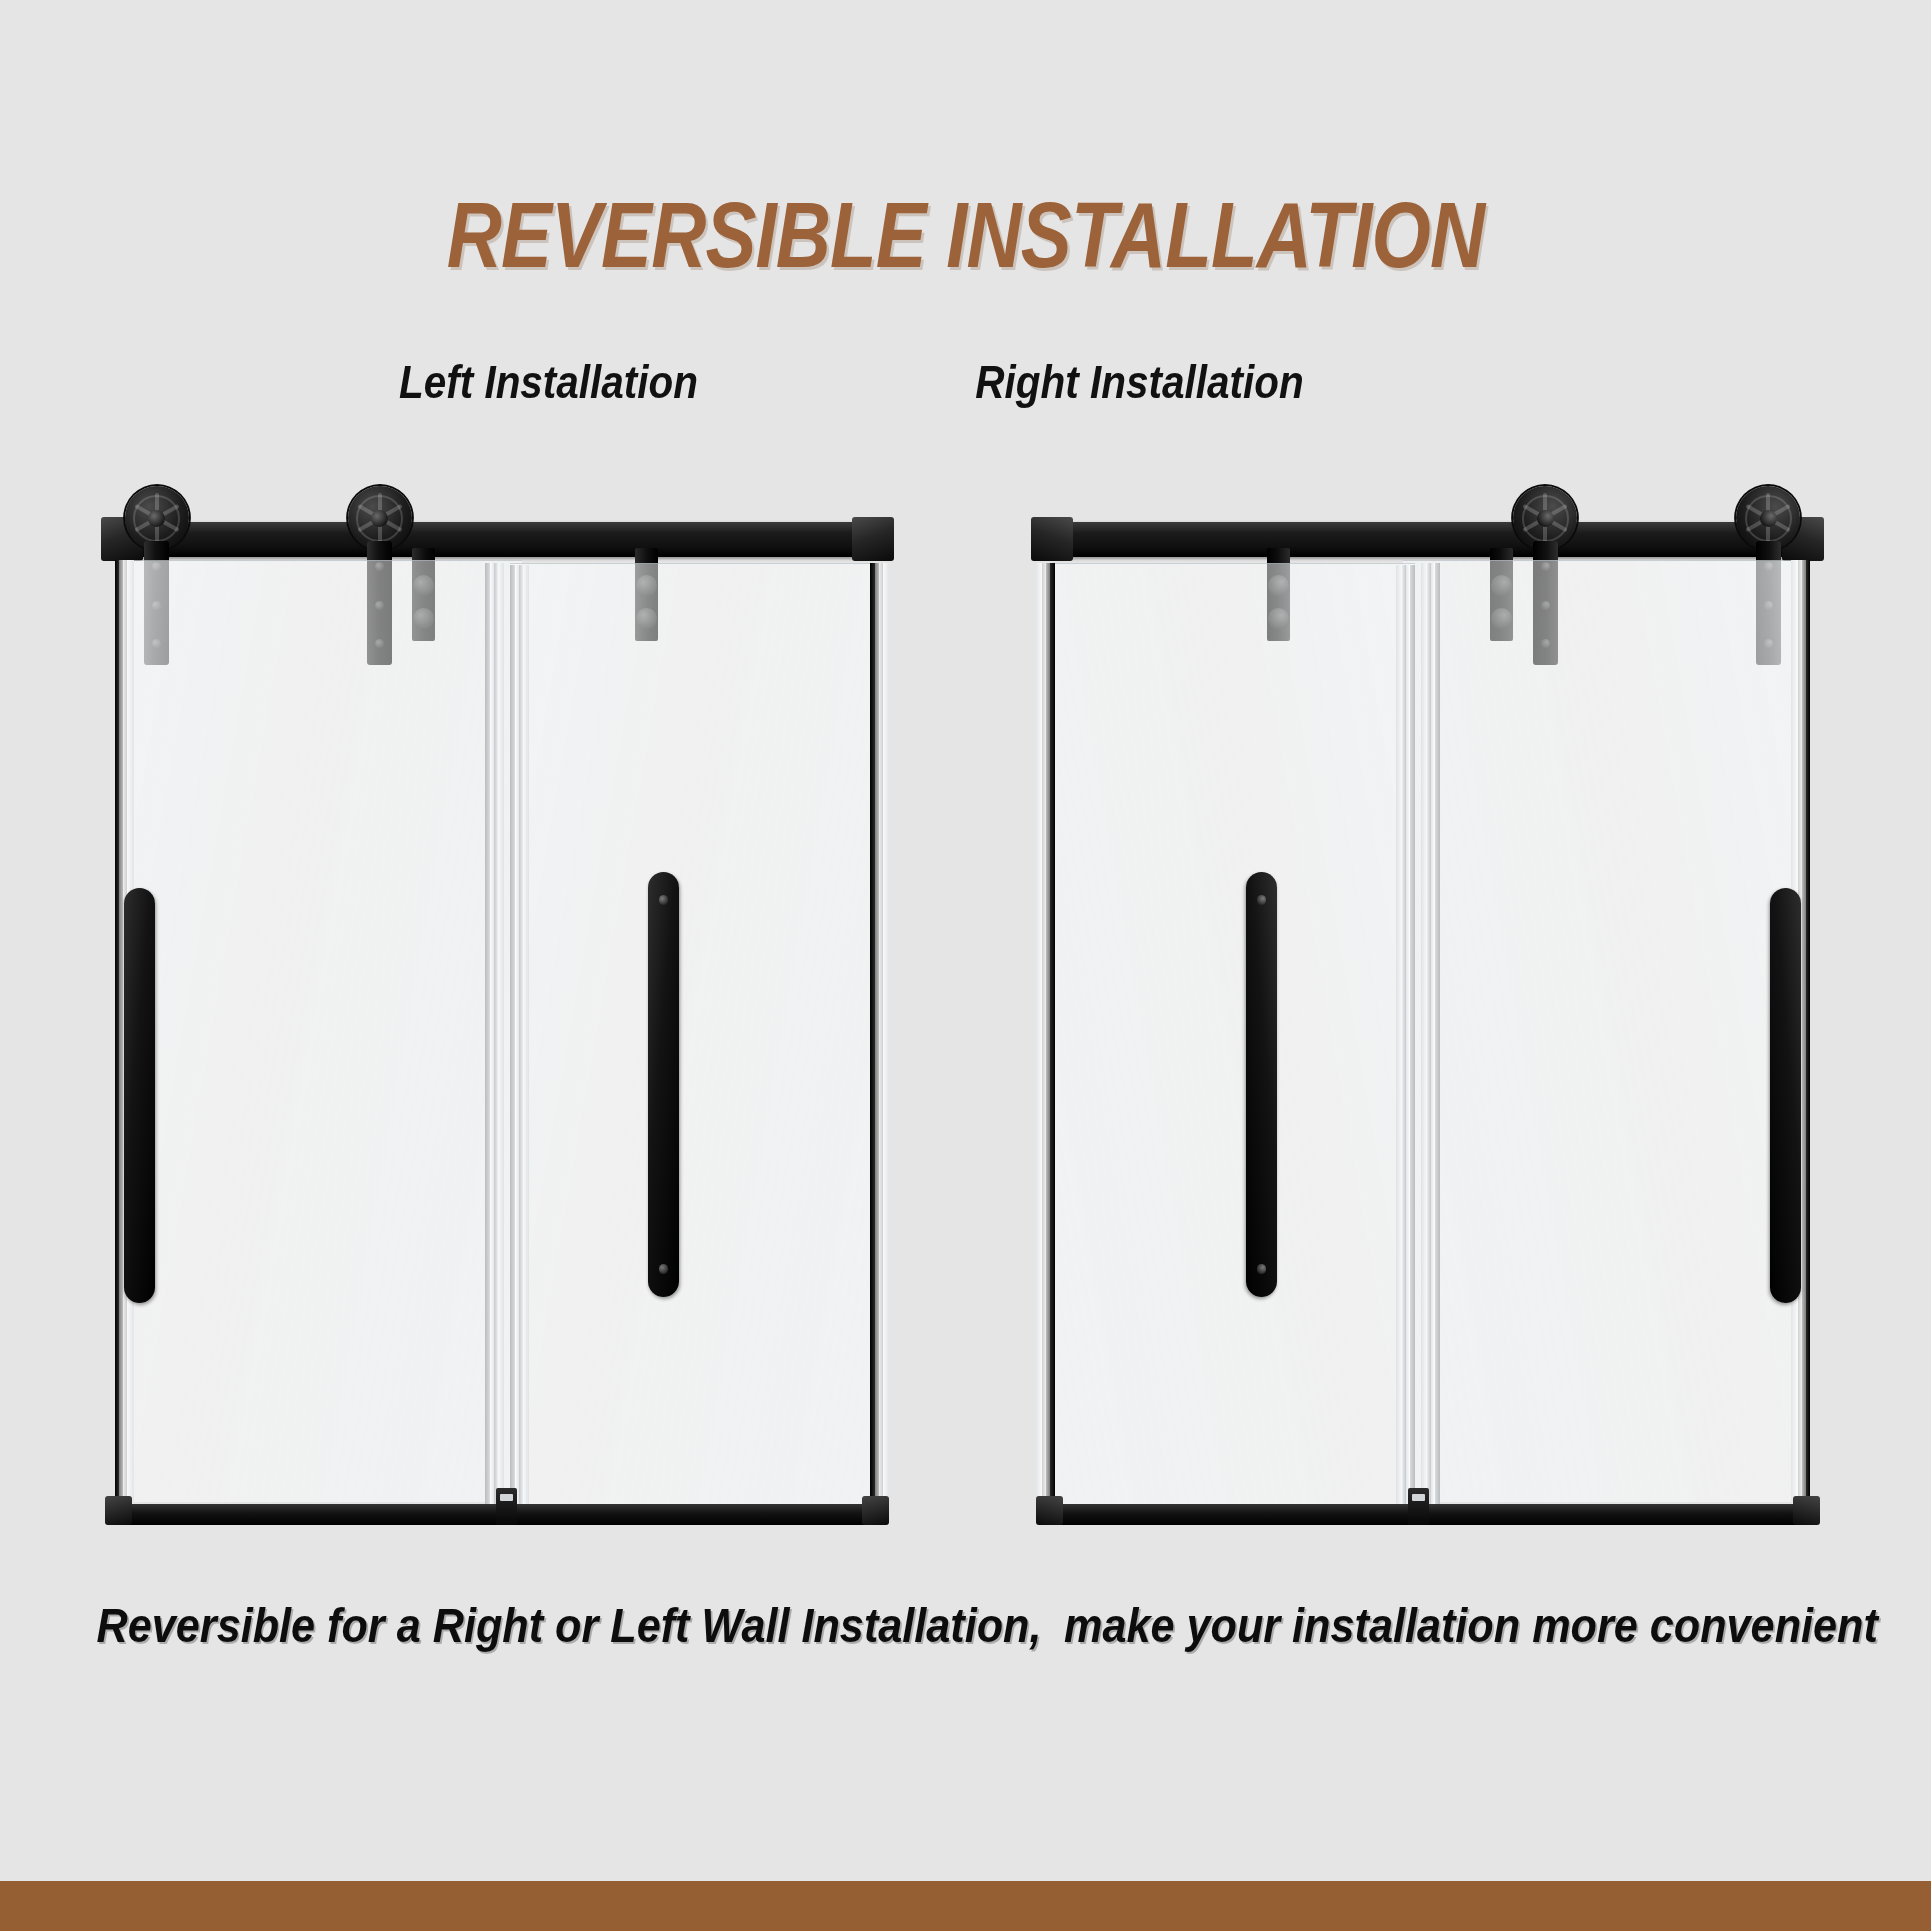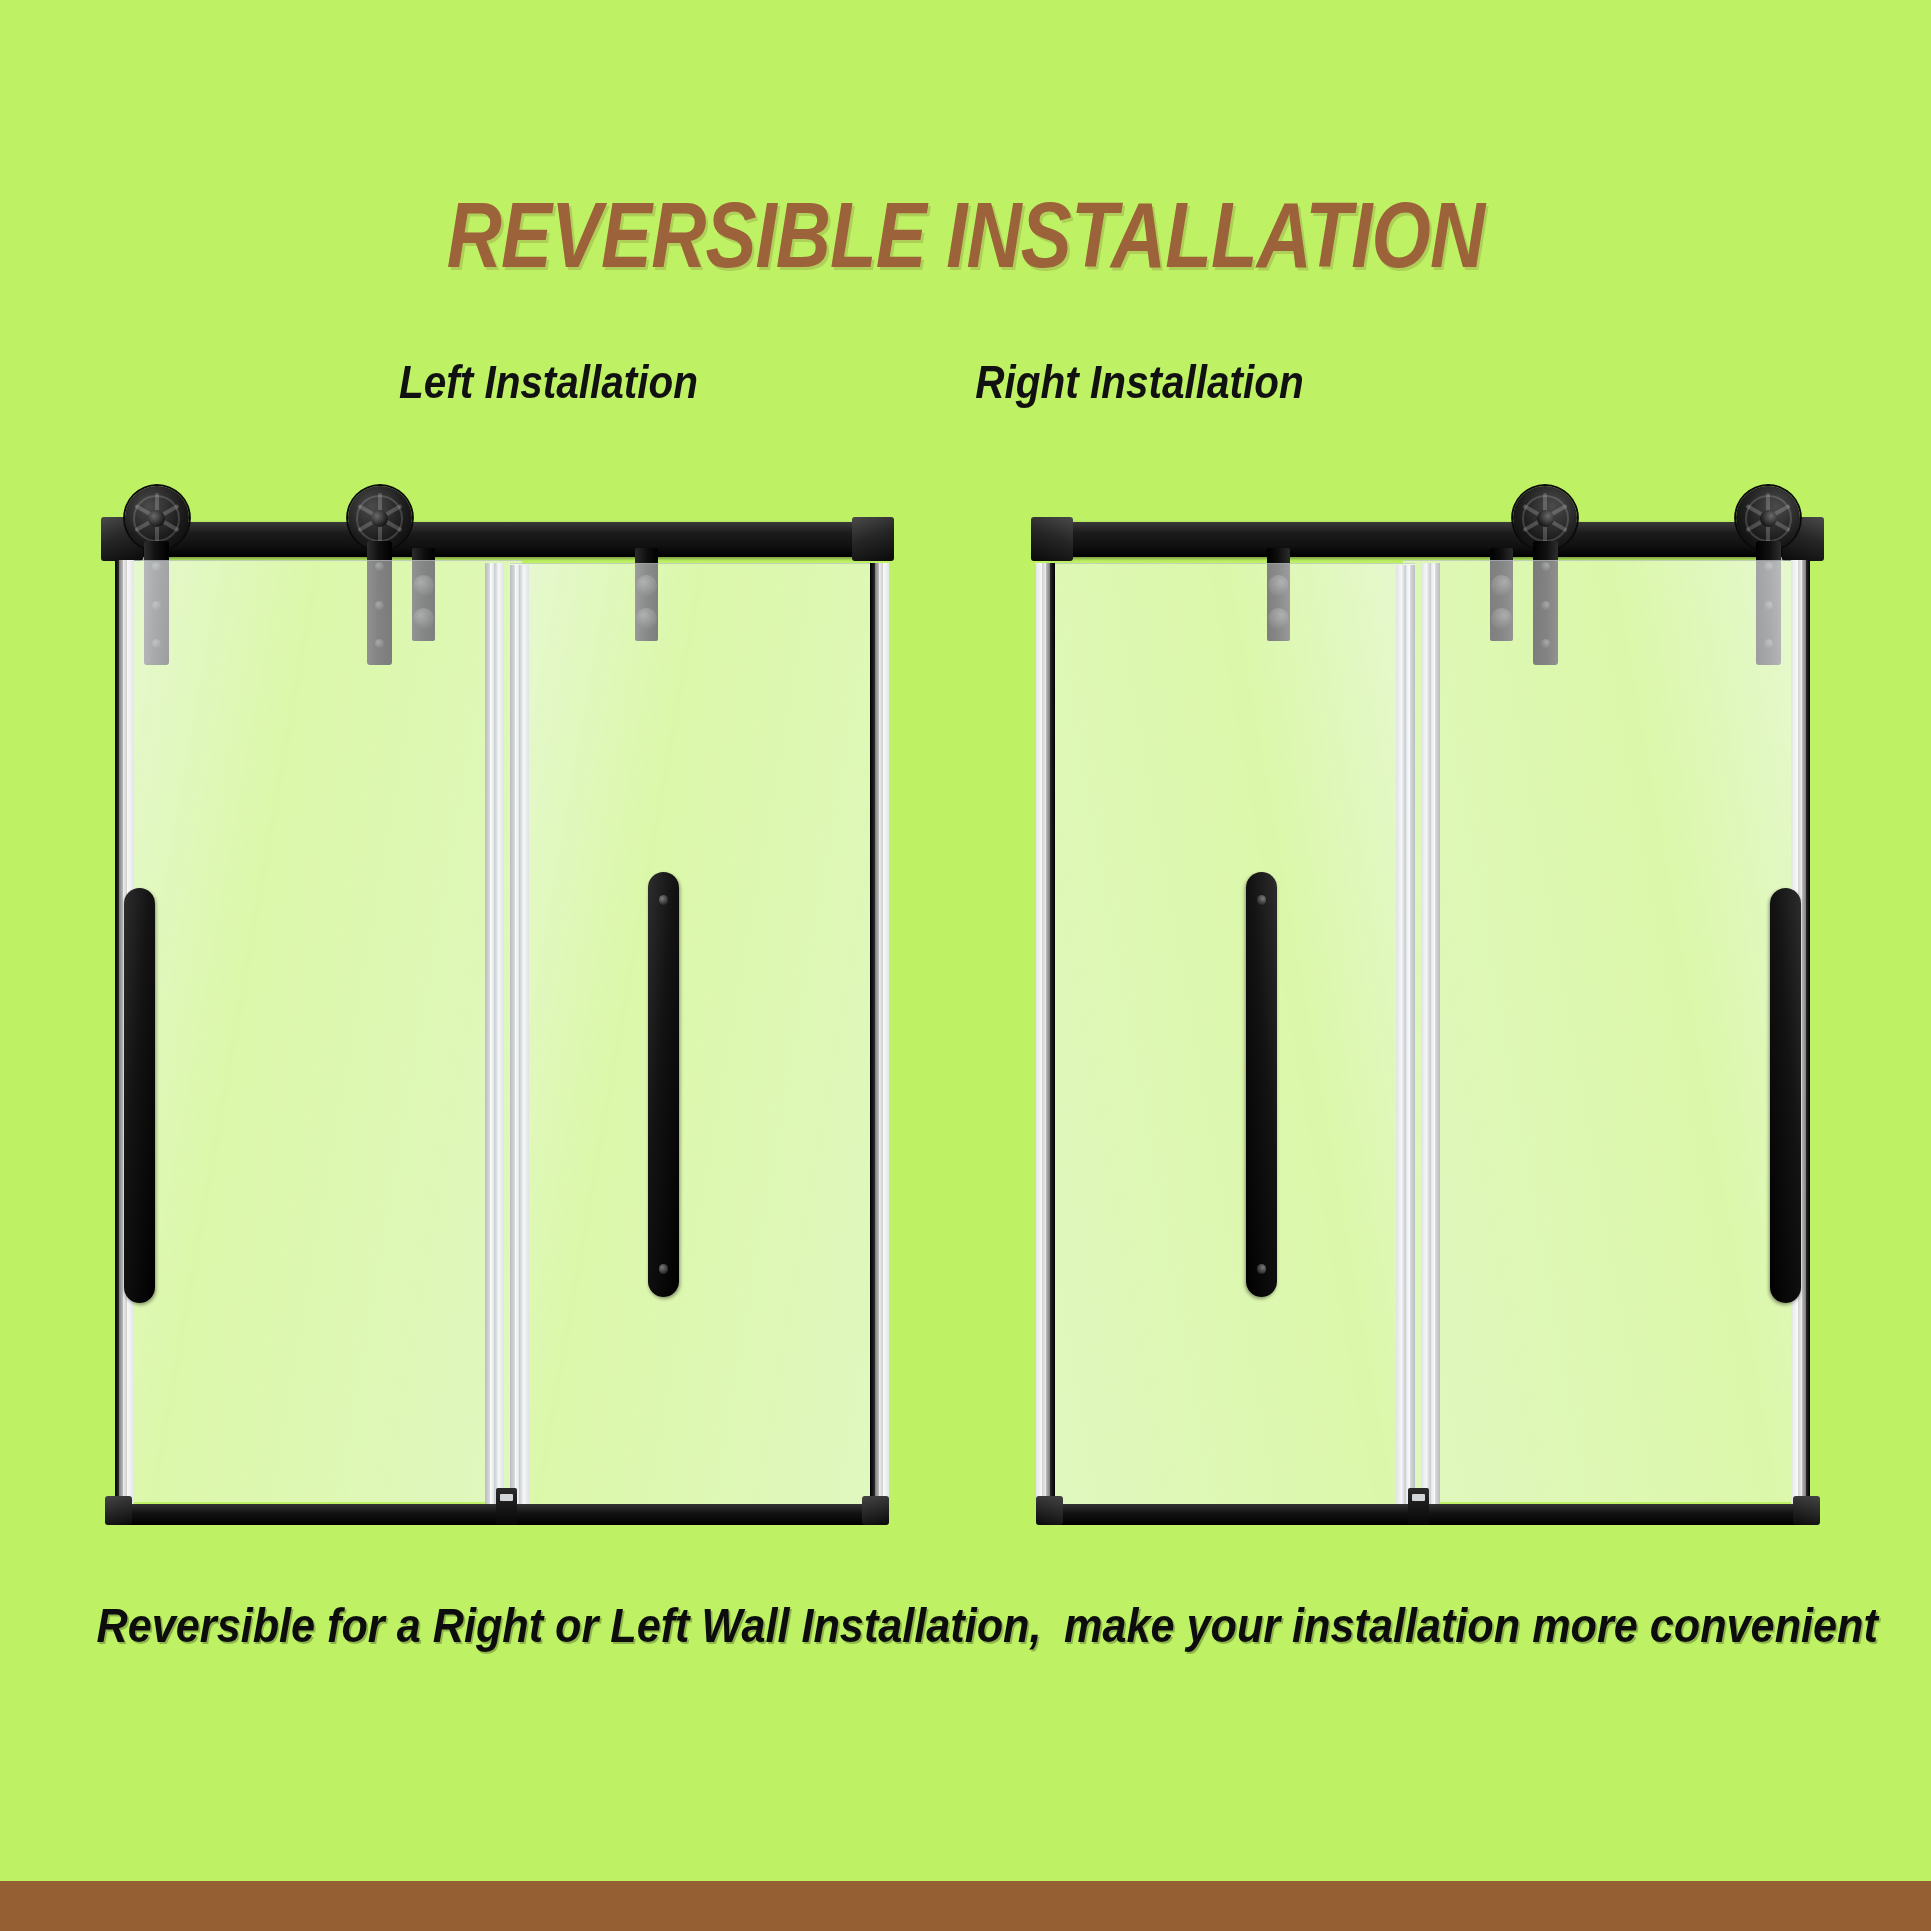--- a/index.html
+++ b/index.html
@@ -175,21 +175,21 @@
   .handle .screw{
     position:absolute;left:50%;margin-left:-4.8px;width:9.7px;height:9.7px;
     border-radius:50%;
     background:radial-gradient(circle at 35% 35%,#8d8d8d,#2a2a2a 75%);
     opacity:.85;
   }
 </style>
 </head>
 <body>
 
-<div class="page" style="background: #bef264;">
+<div class="page" style="background: #e5e5e5;">
 
   <div class="title" style="color: rgb(156, 98, 57);">REVERSIBLE INSTALLATION</div>
 
   <div class="col-head left">Left Installation</div>
   <div class="col-head right">Right Installation</div>
 
   <div class="diagram d-left">
 
     <div class="rail"></div>
     <div class="rail-cap cap-l"></div>

